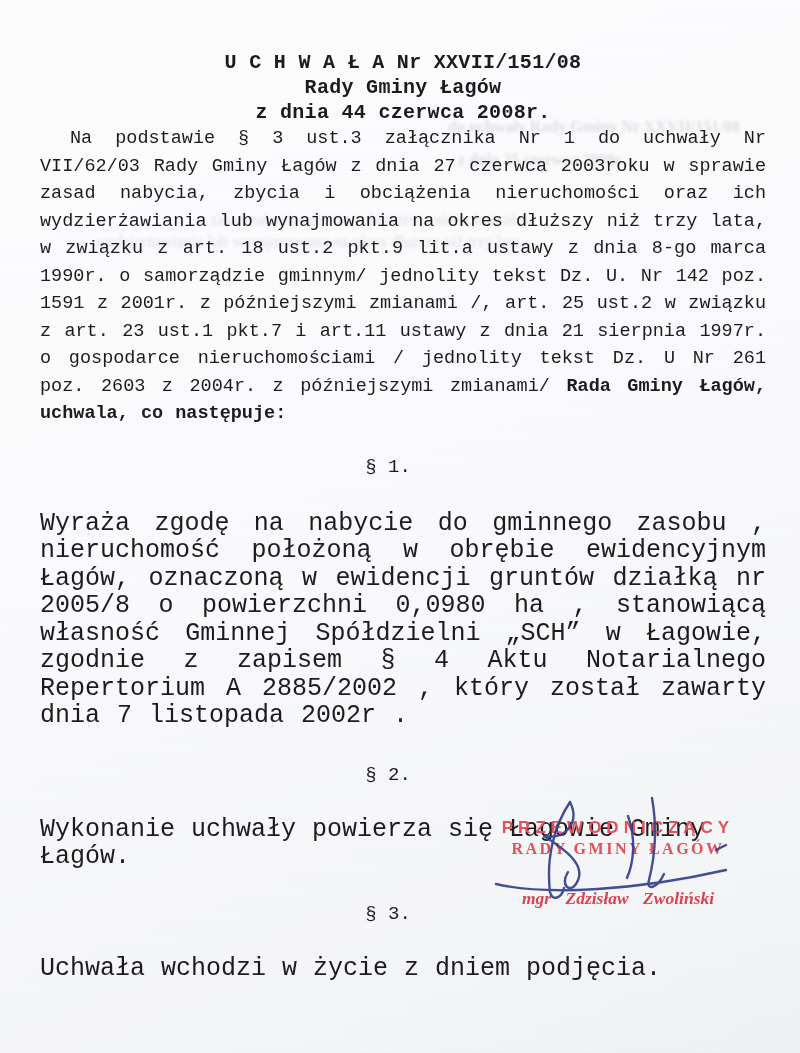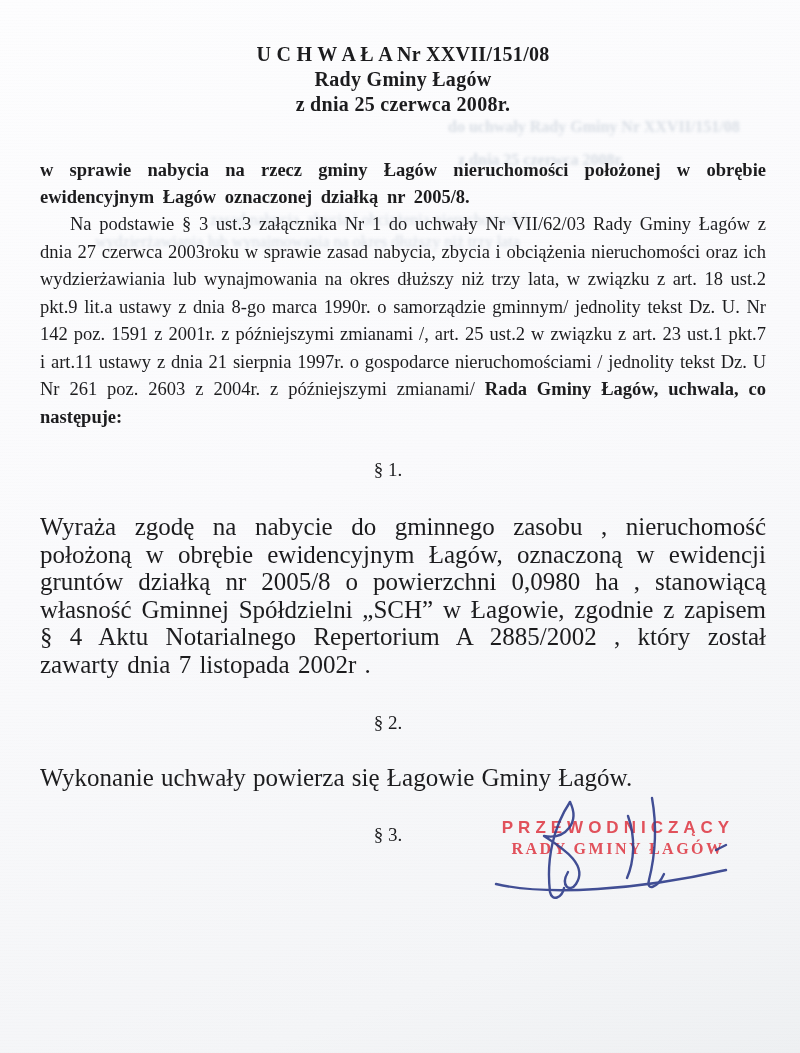--- a/index.html
+++ b/index.html
@@ -8,21 +8,21 @@
     width:800px;height:1053px;
     margin:0 auto;
     background:
       repeating-linear-gradient(0deg, rgba(120,130,140,0.012) 0 1px, transparent 1px 3px),
       linear-gradient(160deg,#fdfdfe 0%,#fafafc 45%,#f4f5f7 85%,#eef0f2 100%);
     overflow:hidden;
     font-family:"Liberation Serif","DejaVu Serif",serif;
     color:#1c1c1e;
   }
   .content{
-    position:absolute;left:40px;top:0;width:726px;
+    position:absolute;left:40px;top:8px;width:726px;font-family:Liberation Mono, monospace;
   }
   .title-block{
     margin-top:42px;
     text-align:center;
     font-weight:700;
     font-size:20px;
     line-height:25px;
     letter-spacing:0.3px;
   }
   .subject{
@@ -113,42 +113,43 @@
   <div class="ghost ghost-bold" style="left:448px;top:118px;">do uchwały Rady Gminy Nr XXVII/151/08</div>
   <div class="ghost ghost-bold" style="left:458px;top:151px;">z dnia 25 czerwca 2008r.</div>
   <div class="ghost" style="left:210px;top:211px;">zasad nabycia, zbycia i obciążenia nieruchomości</div>
   <div class="ghost" style="left:95px;top:233px;">wydzierżawiania lub wynajmowania na okres dłuższy niż trzy lata</div>
 
   <div class="content">
 
     <div class="title-block">
       <div>U C H W A Ł A  Nr XXVII/151/08</div>
       <div>Rady  Gminy  Łagów</div>
-      <div>z dnia  25 czerwca 2008r.</div>
+      <div>z dnia  44 czerwca 2008r.</div>
     </div>
 
-    <div class="subject">w sprawie nabycia na rzecz gminy Łagów nieruchomości położonej w obrębie ewidencyjnym Łagów oznaczonej działką nr  2005/8.</div>
 
     <div class="preamble">
       <span>Na podstawie § 3 ust.3  załącznika Nr 1 do uchwały Nr VII/62/03 Rady Gminy Łagów z dnia 27 czerwca 2003roku  w sprawie zasad nabycia, zbycia i obciążenia nieruchomości oraz ich wydzierżawiania lub wynajmowania na okres dłuższy niż trzy lata, w związku z art. 18 ust.2 pkt.9 lit.a ustawy z dnia 8-go marca 1990r. o samorządzie gminnym/ jednolity tekst Dz. U. Nr 142 poz. 1591 z 2001r.  z późniejszymi zmianami /,  art. 25 ust.2 w związku z art. 23 ust.1 pkt.7 i art.11 ustawy z dnia 21 sierpnia 1997r. o gospodarce nieruchomościami / jednolity tekst Dz. U Nr 261 poz. 2603 z 2004r. z późniejszymi zmianami/ </span><b>Rada Gminy Łagów, uchwala, co następuje:</b>
     </div>
 
     <div class="para-mark s1mark" style="margin-top:28px;">§ 1.</div>
     <div class="section-text s1">Wyraża zgodę na  nabycie do gminnego zasobu , nieruchomość położoną w obrębie ewidencyjnym Łagów, oznaczoną w ewidencji gruntów działką nr  2005/8 o powierzchni 0,0980 ha , stanowiącą własność Gminnej Spółdzielni „SCH” w Łagowie, zgodnie  z zapisem  § 4 Aktu Notarialnego Repertorium A 2885/2002 , który został  zawarty  dnia 7 listopada 2002r .</div>
 
     <div class="para-mark mark2">§  2.</div>
     <div class="section-text s2">Wykonanie uchwały powierza się Łagowie Gminy Łagów.</div>
 
     <div class="para-mark mark3">§ 3.</div>
+    <div class="section-text s3">Uchwała wchodzi w życie z dniem podjęcia.</div>
 
   </div>
 
   <div class="sig-block">
     <div class="stamp-line1" style="color: rgb(225, 81, 91);">PRZEWODNICZĄCY</div>
     <div class="stamp-line2" style="color: rgb(225, 81, 91);">RADY GMINY ŁAGÓW</div>
+    <div class="stamp-name" style="color: rgb(216, 68, 80);">mgr  Zdzisław  Zwoliński</div>
   </div>
 
   <svg class="pen-sig" viewBox="0 0 268 122">
     <g fill="none" stroke-width="2.4" stroke-linecap="round" stroke-linejoin="round" opacity="0.92">
       <path d="M 92 6 C 76 30, 68 62, 72 96 C 74 106, 84 102, 86 92" stroke="#32408c"></path>
       <path d="M 92 6 C 102 26, 88 44, 66 40 C 88 54, 110 70, 98 88 C 92 97, 82 90, 90 76" stroke="#32408c"></path>
       <path d="M 150 20 C 158 42, 156 66, 149 82" stroke="#32408c"></path>
       <path d="M 174 2 C 179 30, 177 60, 171 84 C 168 95, 179 93, 186 78" stroke="#32408c"></path>
       <path d="M 18 88 C 70 100, 160 94, 248 74" stroke="#32408c"></path>
       <path d="M 238 54 l 10 -5" stroke="#32408c"></path>

